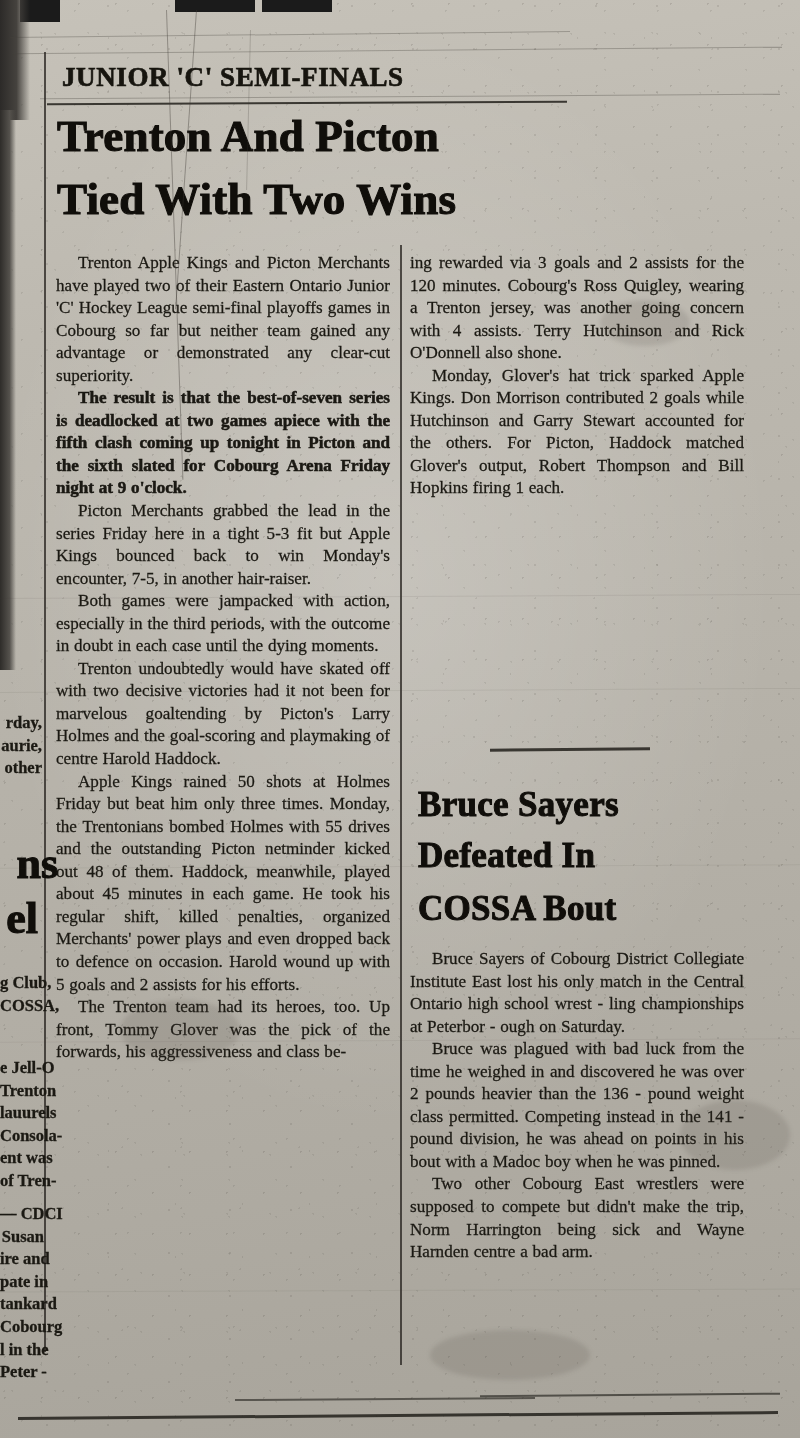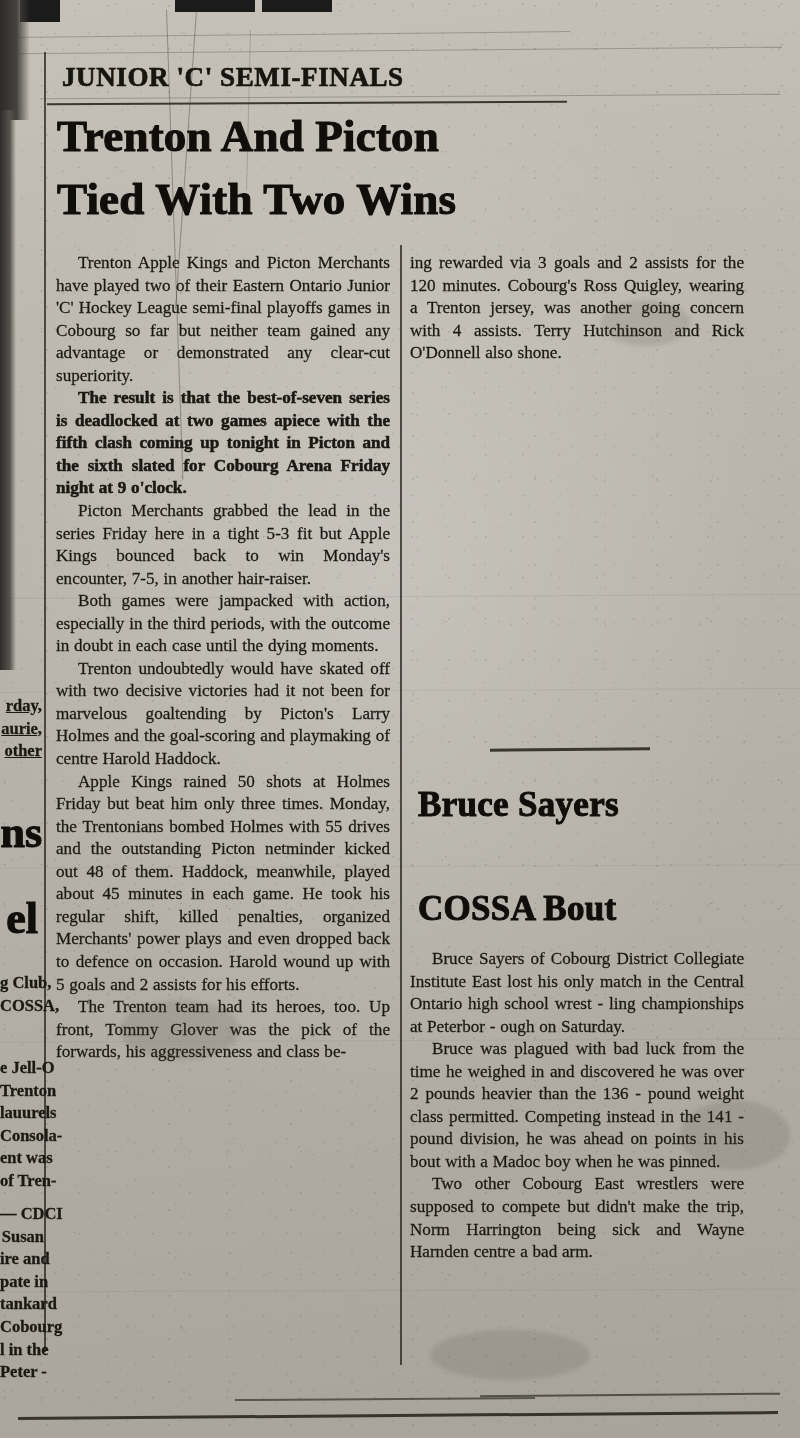--- a/index.html
+++ b/index.html
@@ -178,40 +178,42 @@
     <p class="b">The result is that the best-of-seven series is deadlocked at two games apiece with the fifth clash coming up tonight in Picton and the sixth slated for Cobourg Arena Friday night at 9 o'clock.</p>
     <p>Picton Merchants grabbed the lead in the series Friday here in a tight 5-3 fit but Apple Kings bounced back to win Monday's encounter, 7-5, in another hair-raiser.</p>
     <p>Both games were jampacked with action, especially in the third periods, with the outcome in doubt in each case until the dying moments.</p>
     <p>Trenton undoubtedly would have skated off with two decisive victories had it not been for marvelous goaltending by Picton's Larry Holmes and the goal-scoring and playmaking of centre Harold Haddock.</p>
     <p>Apple Kings rained 50 shots at Holmes Friday but beat him only three times. Monday, the Trentonians bombed Holmes with 55 drives and the outstanding Picton netminder kicked out 48 of them. Haddock, meanwhile, played about 45 minutes in each game. He took his regular shift, killed penalties, organized Merchants' power plays and even dropped back to defence on occasion. Harold wound up with 5 goals and 2 assists for his efforts.</p>
     <p>The Trenton team had its heroes, too. Up front, Tommy Glover was the pick of the forwards, his aggressiveness and class be-</p>
   </div>
 
   <div class="col body blur" style="left:410px;top:252px;width:334px;">
     <p class="noind">ing rewarded via 3 goals and 2 assists for the 120 minutes. Cobourg's Ross Quigley, wearing a Trenton jersey, was another going concern with 4 assists. Terry Hutchinson and Rick O'Donnell also shone.</p>
+    <p>Monday, Glover's hat trick sparked Apple Kings. Don Morrison contributed 2 goals while Hutchinson and Garry Stewart accounted for the others. For Picton, Haddock matched Glover's output, Robert Thompson and Bill Hopkins firing 1 each.</p>
   </div>
 
   <div class="rule-h" style="left:490px;top:748px;width:160px;height:3px;transform:rotate(-0.5deg);"></div>
 
   <div class="headline2 blur" style="position:absolute;left:418px;top:782px;">Bruce Sayers</div>
+  <div class="headline2 blur" style="position:absolute;left:418px;top:833px;">Defeated In</div>
   <div class="headline2 blur" style="position:absolute;left:418px;top:886px;">COSSA Bout</div>
 
   <div class="col body blur" style="left:410px;top:948px;width:334px;">
     <p>Bruce Sayers of Cobourg District Collegiate Institute East lost his only match in the Central Ontario high school wrest - ling championships at Peterbor - ough on Saturday.</p>
     <p>Bruce was plagued with bad luck from the time he weighed in and discovered he was over 2 pounds heavier than the 136 - pound weight class permitted. Competing instead in the 141 - pound division, he was ahead on points in his bout with a Madoc boy when he was pinned.</p>
     <p>Two other Cobourg East wrestlers were supposed to compete but didn't make the trip, Norm Harrington being sick and Wayne Harnden centre a bad arm.</p>
   </div>
 
-  <div class="sliver blur" style="left:0;top:695px;width:42px;text-decoration:underline;">
+  <div class="sliver blur" style="left:0;top:712px;width:42px;">
     <div>rday,</div>
     <div>aurie,</div>
     <div>other</div>
   </div>
 
-  <div class="sliver-big blur" style="left:0;top:807px;width:42px;">ns</div>
+  <div class="sliver-big blur" style="left:0;top:838px;width:42px;padding-left:16px;">ns</div>
   <div class="sliver-big blur" style="left:0;top:893px;width:38px;">el</div>
 
   <div class="sliver blur" style="left:0;top:972px;width:42px;">
     <div>g Club,</div>
     <div>COSSA,</div>
   </div>
 
   <div class="sliver blur" style="left:0;top:1057px;width:44px;">
     <div>e Jell-O</div>
     <div>Trenton</div>

